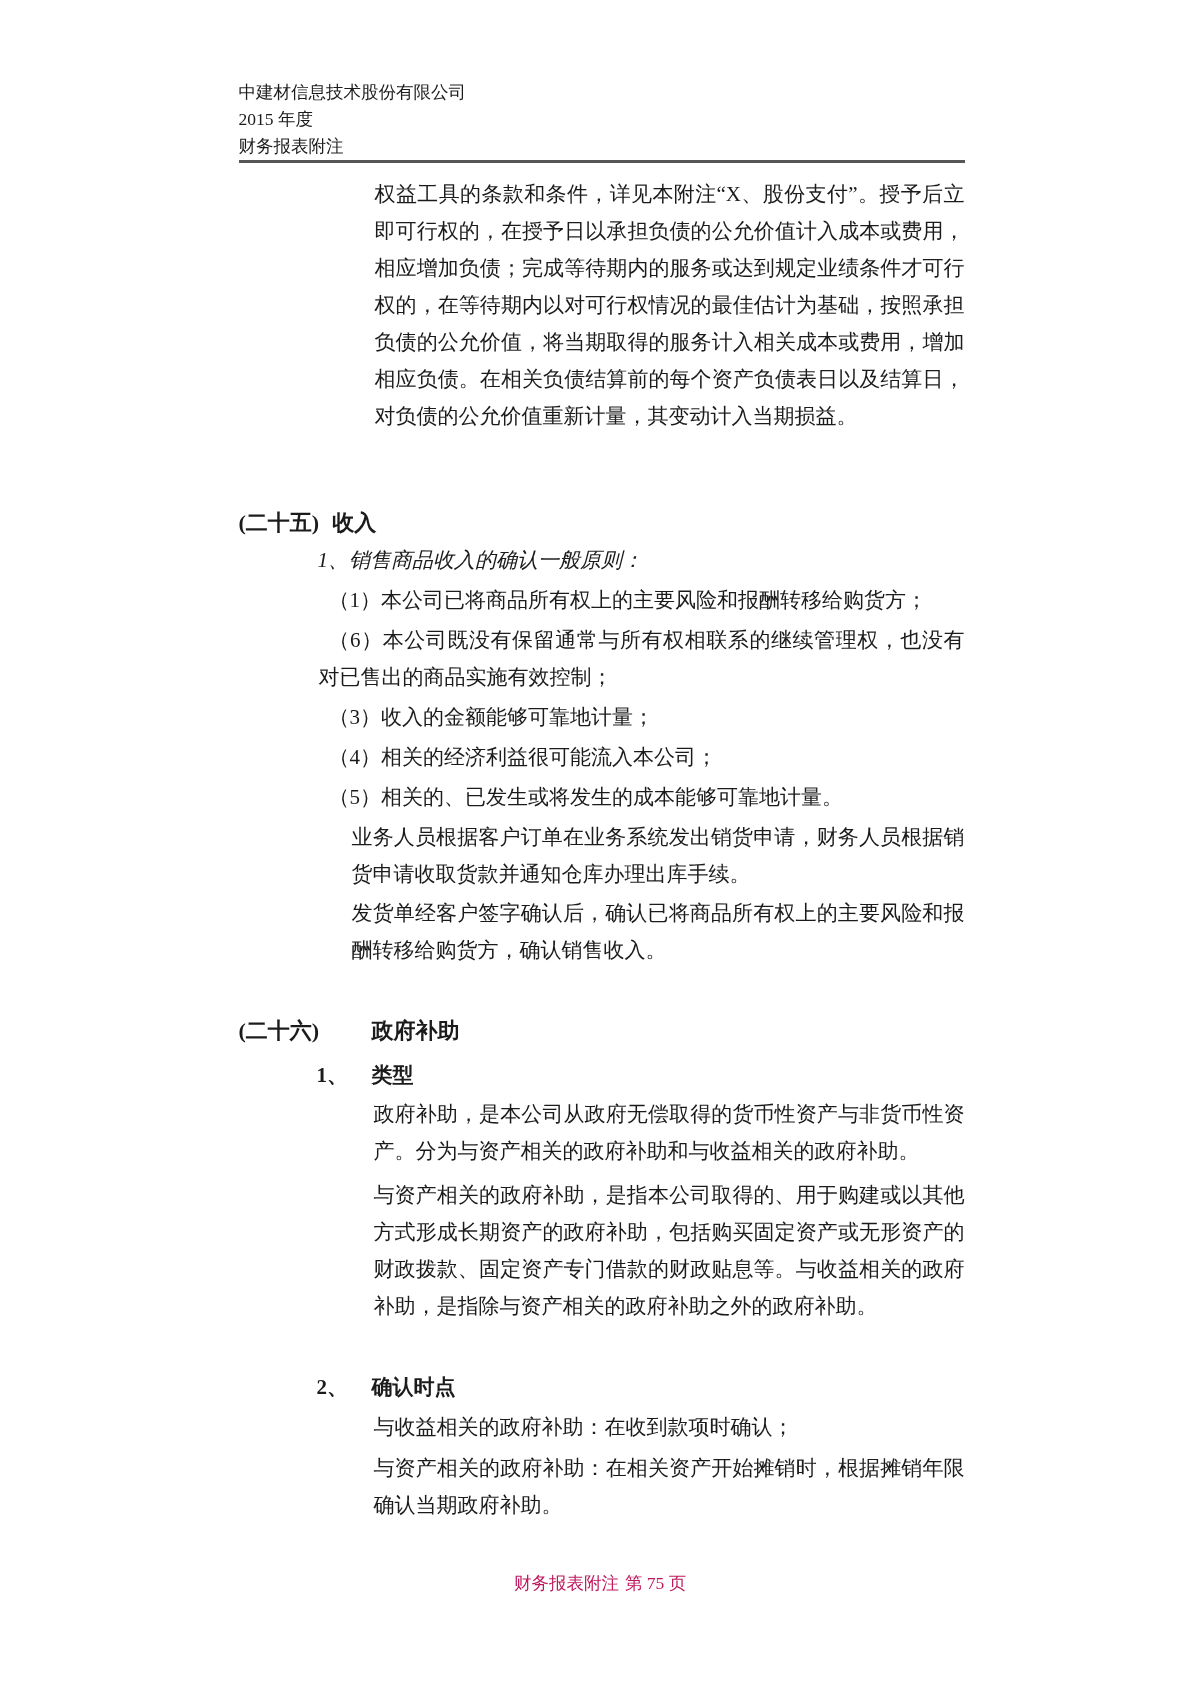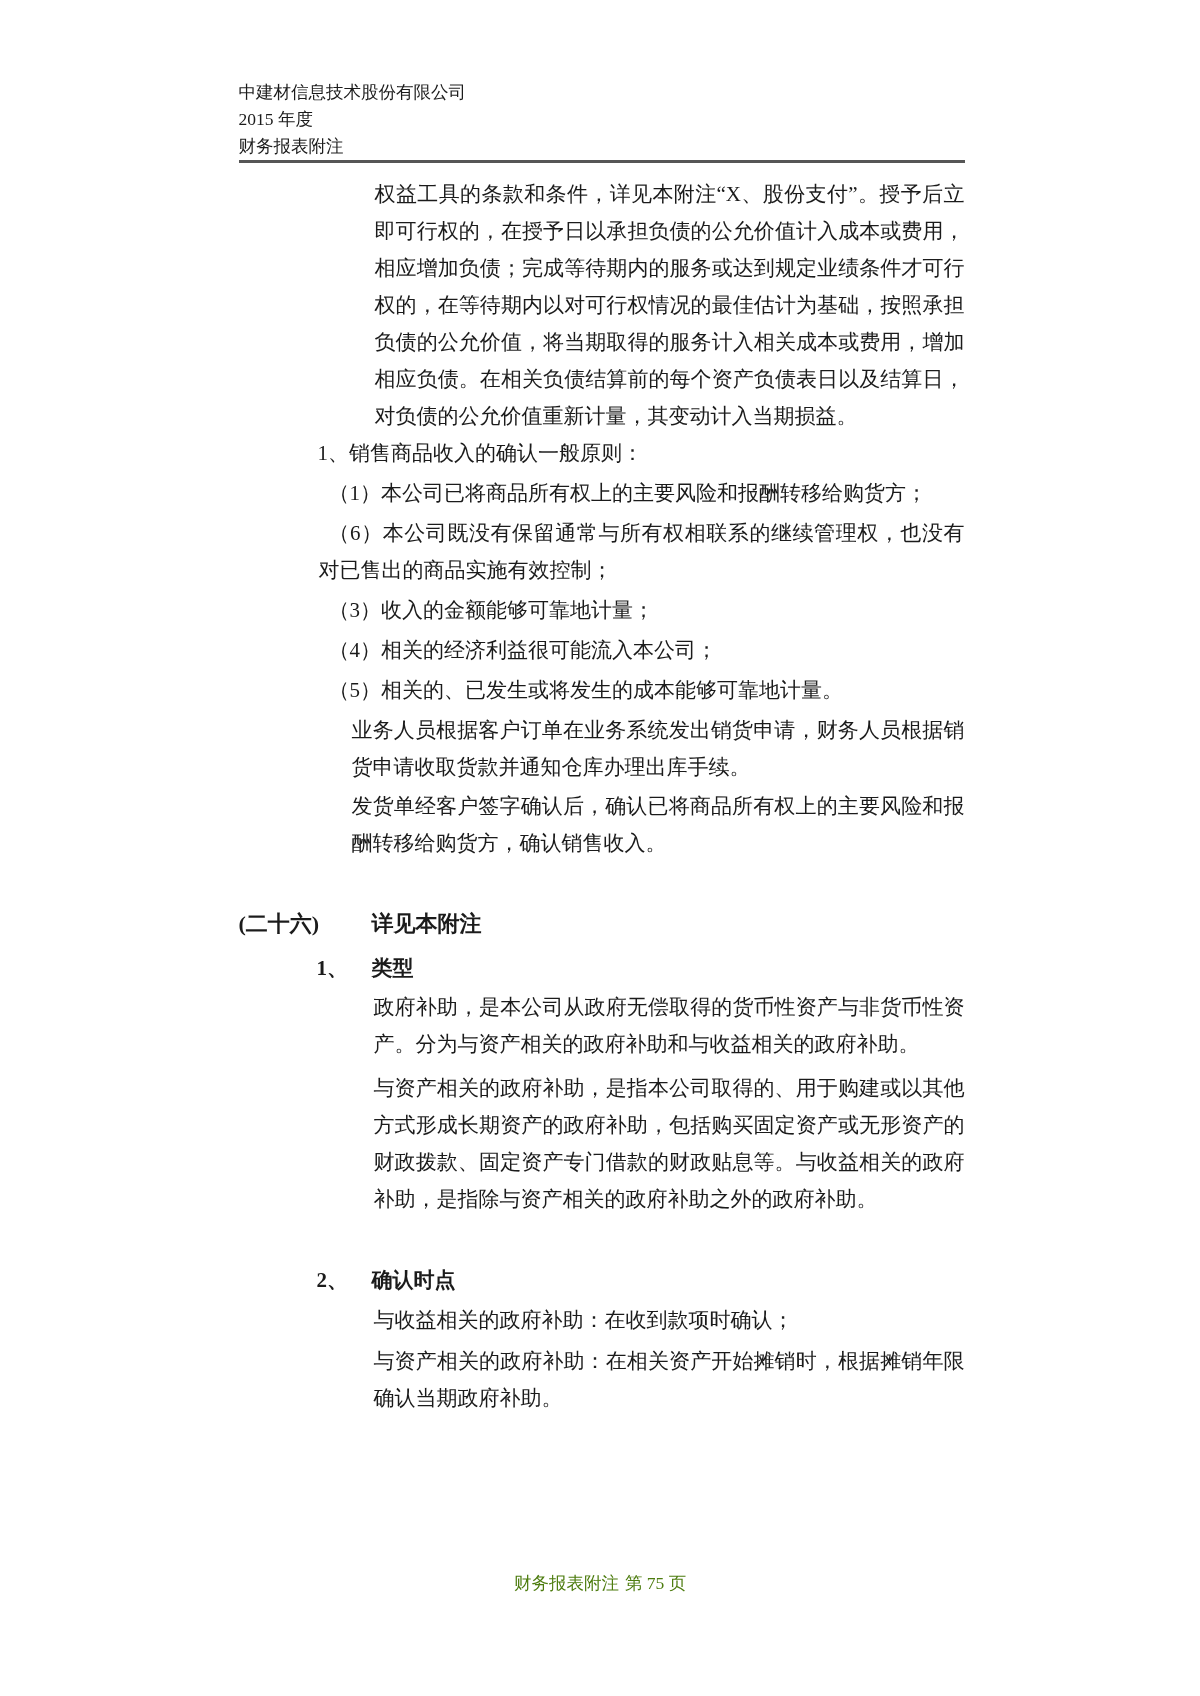--- a/index.html
+++ b/index.html
@@ -36,21 +36,21 @@
   .sec-heading {
     font-size: 22px;
     font-weight: bold;
     line-height: 38px;
   }
   .sec-heading-25 { margin-top: 69px; }
   .sec-heading-26 { margin-top: 43px; }
   .sec-heading-25 .sec-num { margin-right: 13px; }
   .sec-heading-26 .sec-num { display: inline-block; width: 133px; }
   
-  .s25-item1 { margin: 0 0 0 79px; }
+  .s25-item1 { margin: 0 0 0 79px; font-style: italic; }
   .principle { margin: 3px 0 0 80px; text-indent: 10px; }
   .s25-item2-heading { margin: 43px 0 0 78px; }
   .s25-body-1 { margin: 3px 0 0 113px; }
   .s25-body-2 { margin: 2px 0 0 113px; }
   
   .sub-heading {
     font-size: 21px;
     font-weight: bold;
     line-height: 38px;
     margin-left: 78px;
@@ -65,52 +65,55 @@
   .s26-p2b { margin-top: 4px; }
   
   .footer {
     position: absolute;
     left: 0;
     right: 0;
     top: 1570px;
     text-align: center;
     font-size: 17.5px;
     line-height: 26px;
-    color: #4d7c0f;
+    color: #be185d;
   }
   .footer .footer-page { margin-left: 6px; }
 </style>
 </head>
 <body>
 
 <div class="page">
 
   <div class="header">
     <div>中建材信息技术股份有限公司</div>
     <div>2015 年度</div>
     <div>财务报表附注</div>
   </div>
   <hr class="header-rule">
 
   <p class="body-text intro">权益工具的条款和条件，详见本附注“X、股份支付”。授予后立即可行权的，在授予日以承担负债的公允价值计入成本或费用，相应增加负债；完成等待期内的服务或达到规定业绩条件才可行权的，在等待期内以对可行权情况的最佳估计为基础，按照承担负债的公允价值，将当期取得的服务计入相关成本或费用，增加相应负债。在相关负债结算前的每个资产负债表日以及结算日，对负债的公允价值重新计量，其变动计入当期损益。</p>
 
+  <div class="sec-heading sec-heading-25">
+    <span class="sec-num">(二十五)</span><span>收入</span>
+  </div>
 
   <p class="body-text s25-item1">1、销售商品收入的确认一般原则：</p>
 
   <p class="body-text principle">（1）本公司已将商品所有权上的主要风险和报酬转移给购货方；</p>
   <p class="body-text principle">（6）本公司既没有保留通常与所有权相联系的继续管理权，也没有对已售出的商品实施有效控制；</p>
   <p class="body-text principle">（3）收入的金额能够可靠地计量；</p>
   <p class="body-text principle">（4）相关的经济利益很可能流入本公司；</p>
   <p class="body-text principle">（5）相关的、已发生或将发生的成本能够可靠地计量。</p>
 
   <p class="body-text s25-body-1">业务人员根据客户订单在业务系统发出销货申请，财务人员根据销货申请收取货款并通知仓库办理出库手续。</p>
   <p class="body-text s25-body-2">发货单经客户签字确认后，确认已将商品所有权上的主要风险和报酬转移给购货方，确认销售收入。</p>
 
   <div class="sec-heading sec-heading-26">
-    <span class="sec-num">(二十六)</span><span>详见本附注</span>
+    <span class="sec-num">(二十六)</span><span>政府补助</span>
   </div>
 
   <div class="sub-heading sub-heading-1">
     <span class="sub-num">1、</span><span>类型</span>
   </div>
   <p class="body-text s26-body s26-p1a">政府补助，是本公司从政府无偿取得的货币性资产与非货币性资产。分为与资产相关的政府补助和与收益相关的政府补助。</p>
   <p class="body-text s26-body s26-p1b">与资产相关的政府补助，是指本公司取得的、用于购建或以其他方式形成长期资产的政府补助，包括购买固定资产或无形资产的财政拨款、固定资产专门借款的财政贴息等。与收益相关的政府补助，是指除与资产相关的政府补助之外的政府补助。</p>
 
   <div class="sub-heading sub-heading-2">
     <span class="sub-num">2、</span><span>确认时点</span>

